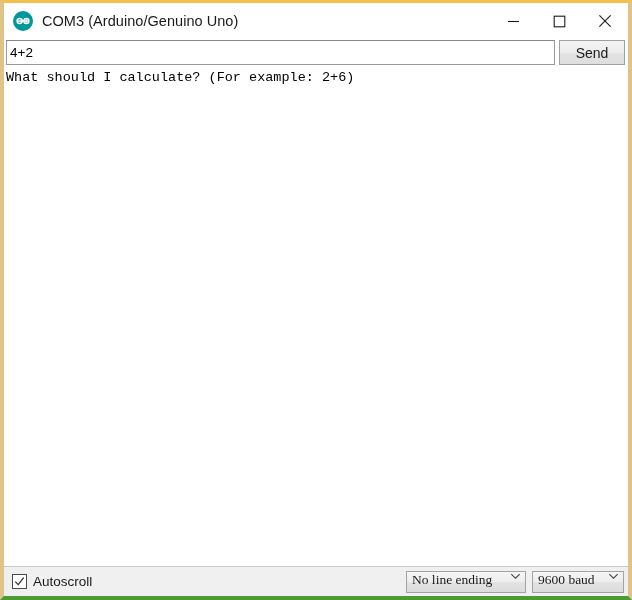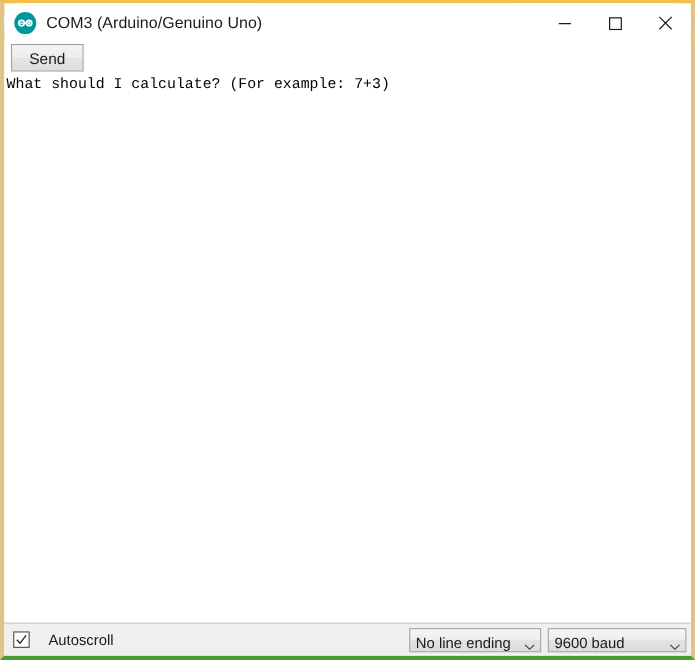--- a/index.html
+++ b/index.html
@@ -138,21 +138,21 @@
     min-height: 30px;
     background: #f0f0f0;
     border-top: 1px solid #c8c8c8;
     display: flex;
     align-items: center;
     padding: 0 4px 0 8px;
     box-sizing: border-box;
   }
   .autoscroll {
     display: flex;
-    gap: 17px;
+    gap: 6px;
     cursor: default;
   }
   .checkbox {
     width: 15px;
     height: 15px;
     border: 1px solid #4a4a4a;
     background: #ffffff;
     display: flex;
     align-items: center;
     justify-content: center;
@@ -164,27 +164,28 @@
     font-size: 13.5px;
     color: #1a1a1a;
   }
   .spacer { flex: 1; }
 
   .combo {
     height: 22px;
     background: linear-gradient(to bottom, #f6f6f6 0%, #ededed 50%, #e3e3e3 51%, #dcdcdc 100%);
     border: 1px solid #a3a3a3;
     display: flex;
-    align-items: flex-end;
+    align-items: flex-start;
     box-sizing: border-box;
     cursor: default;
     margin-left: 6px;
+    font-family: Liberation Serif, serif;
   }
   .combo-lineending { width: 120px; }
-  .combo-baud { width: 126px; }
+  .combo-baud { width: 92px; }
   .combo-label {
     flex: 1;
     font-size: 13.5px;
     color: #1a1a1a;
     padding-left: 5px;
     white-space: nowrap;
     overflow: hidden;
   }
   .combo-arrow {
     width: 20px;
@@ -231,25 +232,26 @@
       <button class="win-btn">
         <svg width="14" height="14" viewBox="0 0 14 14">
           <line x1="1.4" y1="1.4" x2="12.6" y2="12.6" stroke="#1a1a1a" stroke-width="1.1"></line>
           <line x1="12.6" y1="1.4" x2="1.4" y2="12.6" stroke="#1a1a1a" stroke-width="1.1"></line>
         </svg>
       </button>
     </div>
   </div>
 
   <div class="sendrow">
+    <input class="send-input" type="text" autofocus="" value="4+2" style="">
     <button class="send-button">Send</button>
   </div>
 
   <div class="console">
-    <div class="console-line">What should I calculate? (For example: 7+3)</div>
+    <div class="console-line">What should I calculate? (For example: 2+6)</div>
   </div>
 
   <div class="statusbar">
     <div class="autoscroll">
       <span class="checkbox">
         <svg width="11" height="11" viewBox="0 0 11 11">
           <polyline points="1.3,5.6 4.2,8.7 9.7,1.6" fill="none" stroke="#2a2a2a" stroke-width="1.2"></polyline>
         </svg>
       </span>
       <span class="autoscroll-label">Autoscroll</span>

